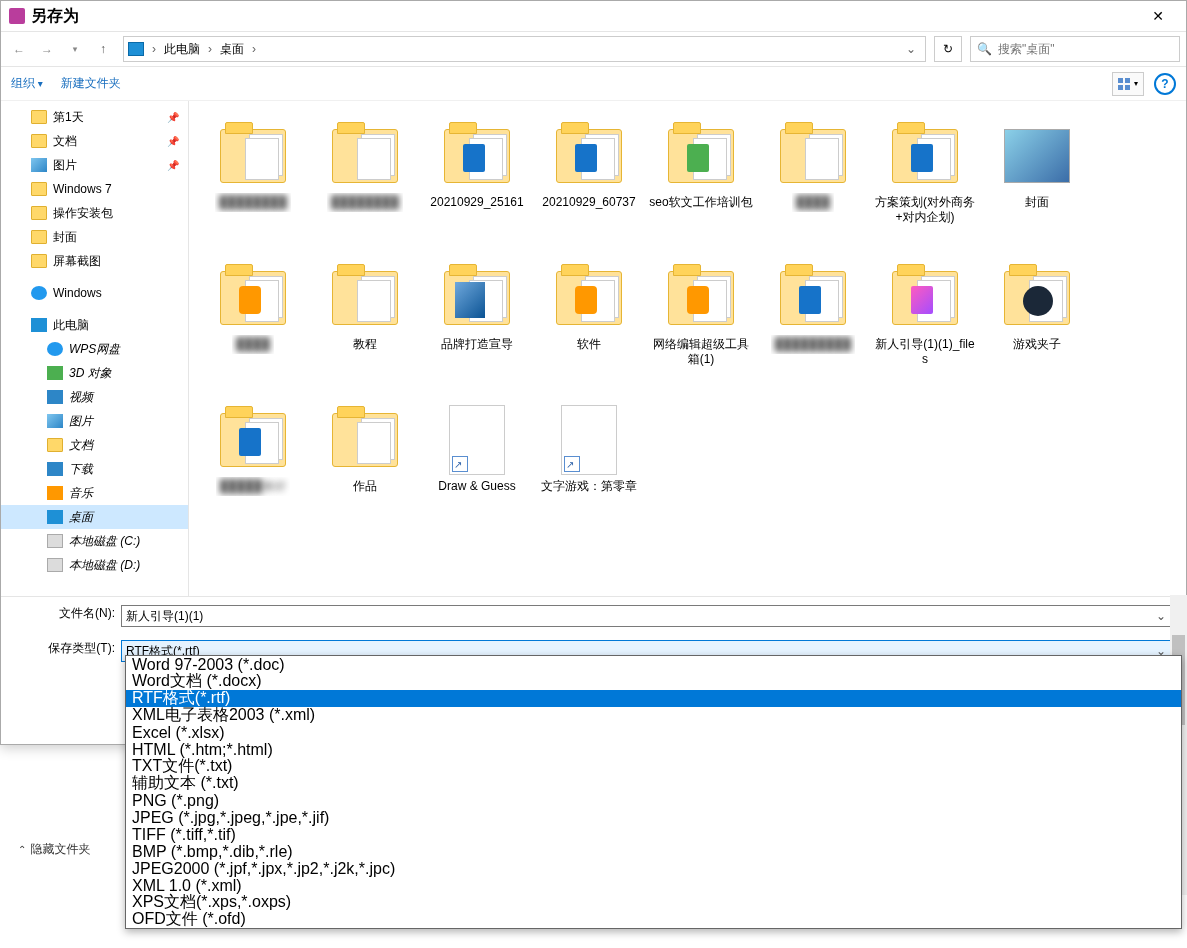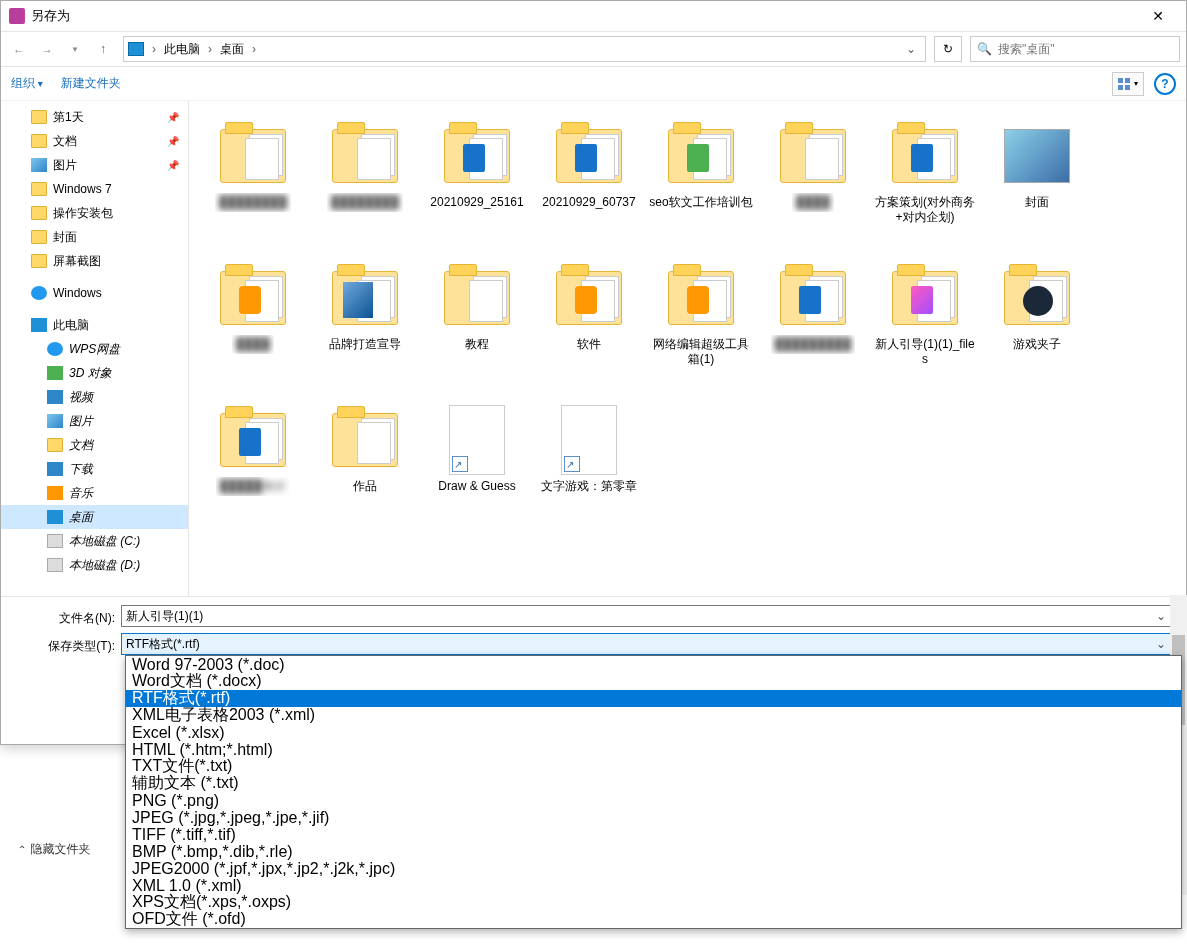--- a/index.html
+++ b/index.html
@@ -1,21 +1,21 @@
 <!DOCTYPE html>
 <html><head>
 <meta charset="utf-8">
 <style>
   * { box-sizing: border-box; margin:0; padding:0; font-family: "Microsoft YaHei", "Segoe UI", sans-serif; font-size:12px;}
   body { background:#fff; width:1187px; height:948px; overflow:hidden; position:relative; }
   .dialog { position:absolute; left:0; top:0; width:1187px; height:745px; border:1px solid #aaa; background:#fff; box-shadow:0 3px 12px rgba(0,0,0,.2);}
   .titlebar { height:30px; display:flex; align-items:center; padding:0 8px; justify-content:space-between;}
   .titlebar-left { display:flex; align-items:center; gap:6px; }
   .app-icon { width:16px; height:16px; background:#b93d9c; display:inline-block; border-radius:2px;}
-  .titlebar-title { font-size:13px; }
+  .titlebar-title { font-size:16px;font-weight:bold; }
   .close-btn { width:40px; height:28px; display:flex; align-items:center; justify-content:center; font-size:14px; cursor:pointer;}
   .navbar { height:36px; border-top:1px solid #e5e5e5; border-bottom:1px solid #e5e5e5; display:flex; align-items:center; padding:0 6px; gap:4px;}
   .nav-btn { width:24px; height:24px; display:flex; align-items:center; justify-content:center; color:#888; border-radius:2px; cursor:default;}
   .nav-btn.up { color:#555; cursor:pointer;}
   .addressbar { flex:1; height:26px; border:1px solid #ccc; display:flex; align-items:center; padding:0 4px; margin:0 4px; background:#fff;}
   .addr-icon { width:16px; height:14px; background:#1e90d6; margin-right:4px; border:1px solid #0a6aa8;}
   .breadcrumb { display:flex; align-items:center; gap:2px;}
   .crumb { padding:2px 4px; cursor:pointer; display:flex; align-items:center; gap:2px;}
   .addr-spacer { flex:1;}
   .addr-drop { width:20px; height:24px; display:flex; align-items:center; justify-content:center; color:#666; cursor:pointer;}
@@ -58,21 +58,21 @@
   .badge.orange{ background:#ff9800; border-radius:4px;}
   .badge.pink{ background:linear-gradient(135deg,#ff5bbf,#a44dff);}
   .badge.steam{ background:#1b2838; border-radius:50%; width:30px;height:30px;}
   .imgthumb{ width:66px;height:54px; background:linear-gradient(135deg,#8bd0e8,#3b6da8); border:1px solid #aaa;}
   .label { font-size:12px; line-height:1.25; max-height:44px; overflow:hidden; padding:2px 4px; word-break:break-all;}
   .blurred { color:transparent; text-shadow:0 0 6px rgba(0,0,0,.6);}
   .shortcut { width:56px; height:70px; background:#fff; border:1px solid #ccc; position:relative;}
   .shortcut::after{ content:""; position:absolute; left:2px; bottom:2px; width:14px; height:14px; background:#fff; border:1px solid #5a8ed0;}
   .shortcut-arrow{ position:absolute; left:4px; bottom:4px; color:#2a5fa8; font-size:10px; z-index:2;}
   .bottombar { border-top:1px solid #e5e5e5; padding:8px 12px 6px 12px; position:relative;}
-  .field-row { display:flex; align-items:flex-end; margin-bottom:6px;}
+  .field-row { display:flex; align-items:flex-start; margin-bottom:13px;}
   .field-label { width:108px; text-align:right; padding-right:6px;}
   .field-row .combo { flex:1; height:22px; border:1px solid #7a7a7a; display:flex; align-items:center; padding:0 4px; background:#fff; position:relative;}
   .combo input{ flex:1; border:none; outline:none; font-size:12px;}
   .combo .dd { width:16px; text-align:center; cursor:pointer; color:#555;}
   .combo.highlight { background:#e5f3ff; border-color:#0078d7;}
   .hide-folders { position:absolute; left:14px; bottom:-30px; display:flex; align-items:center; gap:4px; cursor:pointer; color:#333;}
   .hide-folders::before{ content:"⌃"; font-size:10px; }
   
   .dropdown { position:absolute; left:125px; top:655px; width:1057px; background:#fff; border:1px solid #666; box-shadow:0 3px 8px rgba(0,0,0,.3); z-index:100;}
   .dropdown .opt { height:17px; padding:0 6px; cursor:pointer; display:flex; align-items:center; font-size:16px;}
@@ -302,33 +302,33 @@
                 <div class="badge orange"></div>
               </div>
             </div>
             <div class="label blurred">████</div>
           </div>
           <div class="item">
             <div class="thumb">
               <div class="folder-shape">
                 <div class="folder-inner2"></div>
                 <div class="folder-inner"></div>
+              </div>
+            </div>
+            <div class="label">教程</div>
+          </div>
+          <div class="item">
+            <div class="thumb">
+              <div class="folder-shape">
+                <div class="folder-inner2"></div>
+                <div class="folder-inner"></div>
                 <div style="position:absolute;left:10px;top:10px;width:30px;height:36px;background:linear-gradient(135deg,#6fa8dc,#0b5394);"></div>
               </div>
             </div>
             <div class="label">品牌打造宣导</div>
-          </div>
-          <div class="item">
-            <div class="thumb">
-              <div class="folder-shape">
-                <div class="folder-inner2"></div>
-                <div class="folder-inner"></div>
-              </div>
-            </div>
-            <div class="label">教程</div>
           </div>
           <div class="item">
             <div class="thumb">
               <div class="folder-shape">
                 <div class="folder-inner2"></div>
                 <div class="folder-inner"></div>
                 <div class="badge orange"></div>
               </div>
             </div>
             <div class="label">软件</div>

